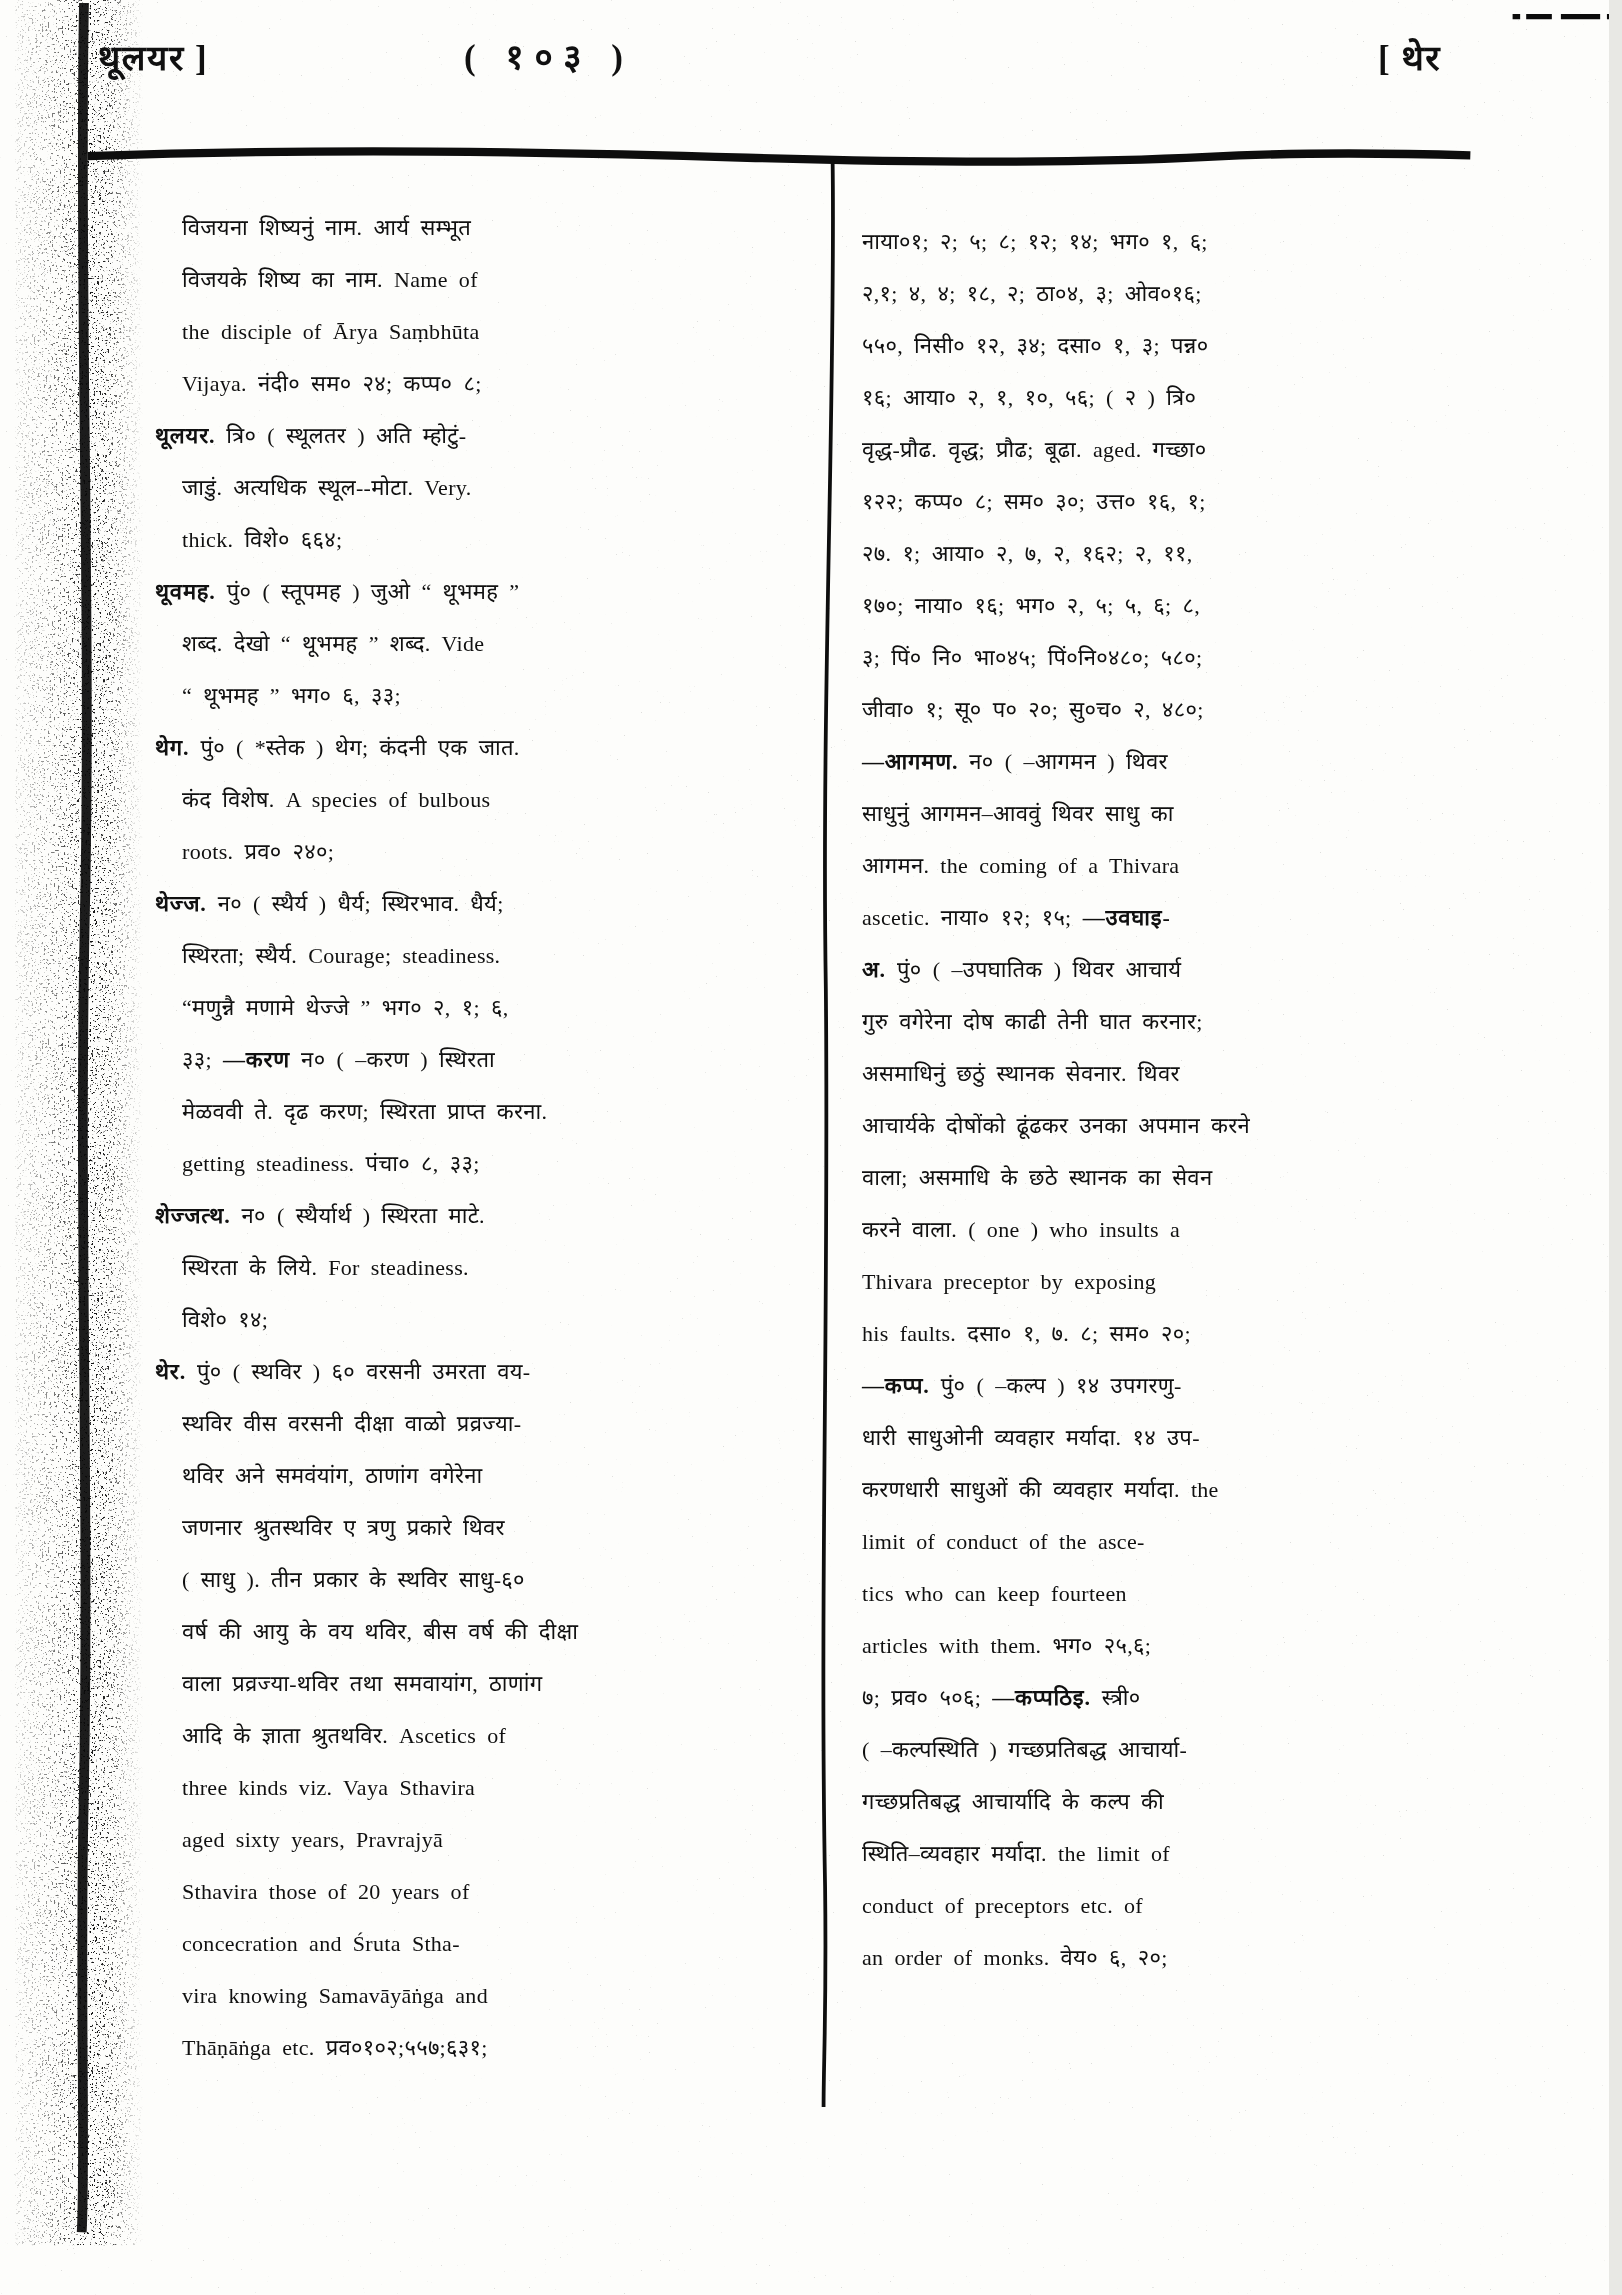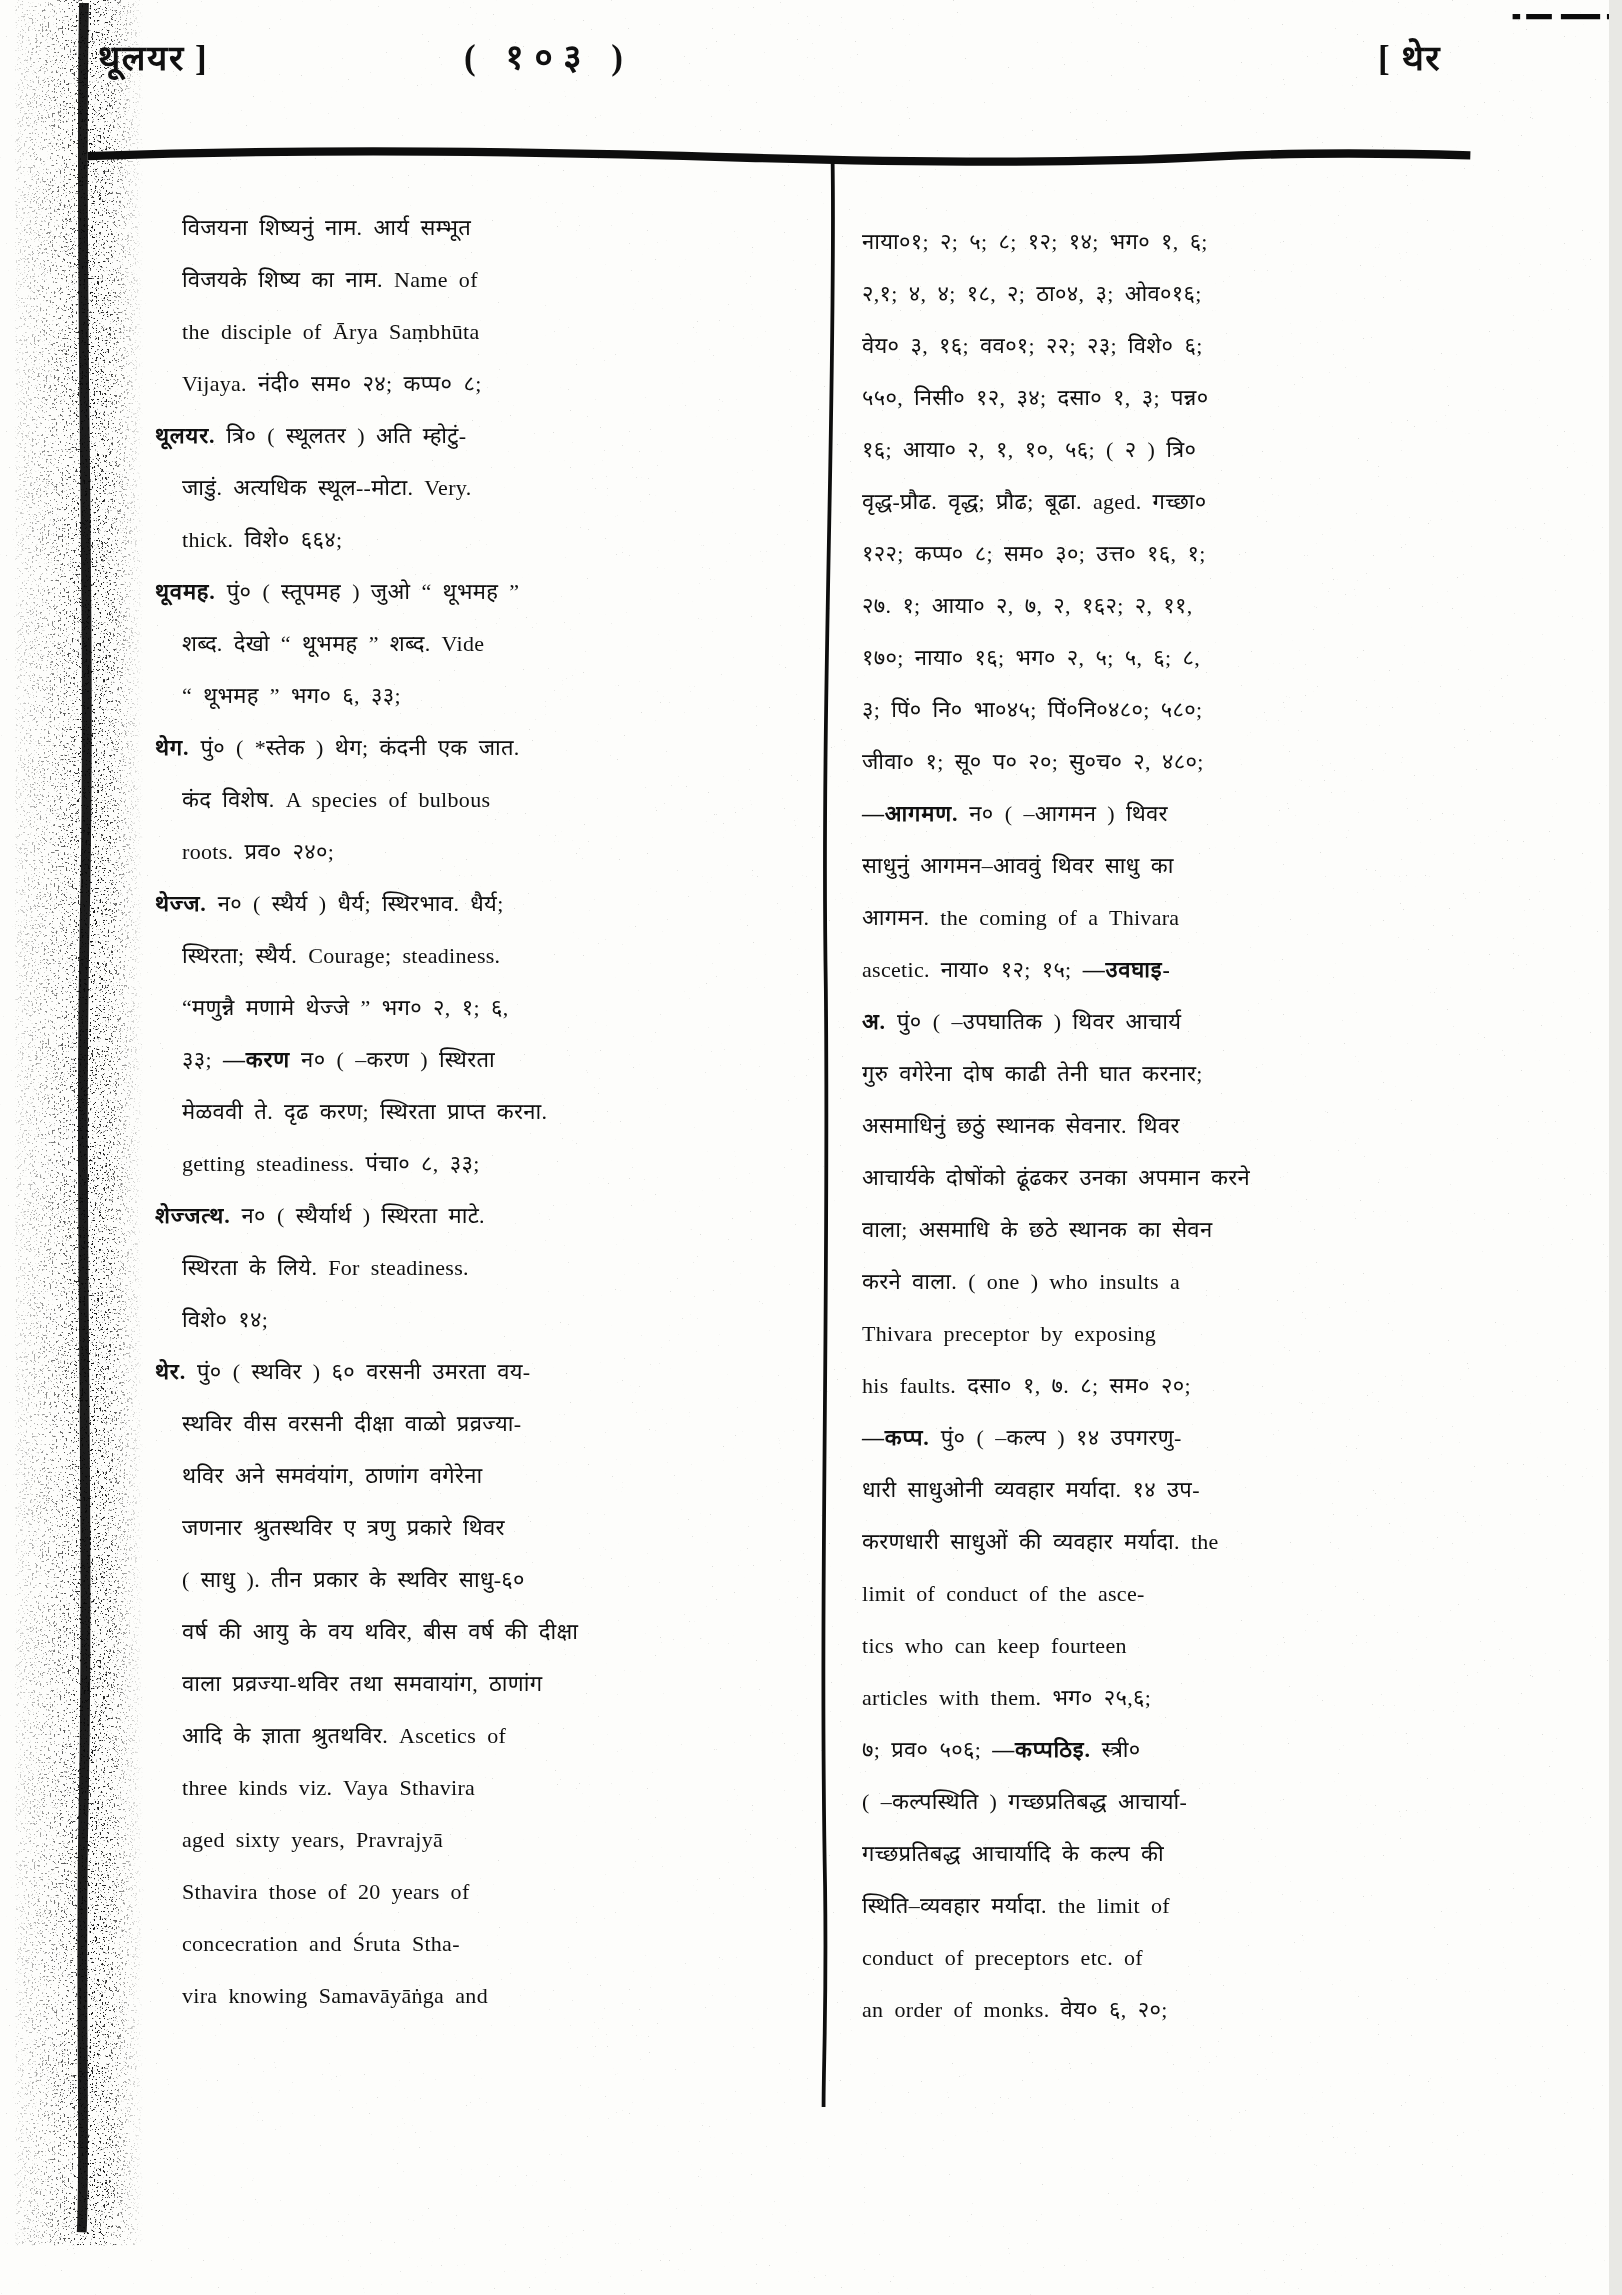--- a/index.html
+++ b/index.html
@@ -101,25 +101,25 @@
       <div class="tl ind"><span>जणनार श्रुतस्थविर ए त्रणु प्रकारे थिवर</span></div>
       <div class="tl ind"><span>( साधु ). तीन प्रकार के स्थविर साधु-६०</span></div>
       <div class="tl ind"><span>वर्ष की आयु के वय थविर, बीस वर्ष की दीक्षा</span></div>
       <div class="tl ind"><span>वाला प्रव्रज्या-थविर तथा समवायांग, ठाणांग</span></div>
       <div class="tl ind"><span>आदि के ज्ञाता श्रुतथविर.  Ascetics  of</span></div>
       <div class="tl ind"><span>three kinds viz. Vaya Sthavira</span></div>
       <div class="tl ind"><span>aged  sixty  years,  Pravrajyā</span></div>
       <div class="tl ind"><span>Sthavira those of 20  years of</span></div>
       <div class="tl ind"><span>concecration and Śruta Stha-</span></div>
       <div class="tl ind"><span>vira knowing Samavāyāṅga and</span></div>
+      <div class="tl ind"><span>Thāṇāṅga etc. प्रव०१०२;५५७;६३१;</span></div>
     </div>
   <div id="colR" class="col col-right">
       <div class="tl"><span>नाया०१; २; ५; ८; १२; १४; भग० १, ६;</span></div>
       <div class="tl"><span>२,१; ४, ४; १८, २; ठा०४, ३; ओव०१६;</span></div>
-      <div class="tl"><span>वेय० ३, १६; वव०१; २२; २३; विशे० ६;</span></div>
       <div class="tl"><span>५५०, निसी० १२, ३४; दसा० १, ३; पन्न०</span></div>
       <div class="tl"><span>१६; आया० २, १, १०, ५६; ( २ ) त्रि०</span></div>
       <div class="tl"><span>वृद्ध-प्रौढ. वृद्ध; प्रौढ; बूढा. aged. गच्छा०</span></div>
       <div class="tl"><span>१२२; कप्प० ८; सम० ३०; उत्त० १६, १;</span></div>
       <div class="tl"><span>२७. १; आया० २, ७, २, १६२; २, ११,</span></div>
       <div class="tl"><span>१७०; नाया० १६; भग० २, ५; ५, ६; ८,</span></div>
       <div class="tl"><span>३; पिं० नि० भा०४५; पिं०नि०४८०; ५८०;</span></div>
       <div class="tl"><span>जीवा० १; सू० प० २०; सु०च० २, ४८०;</span></div>
       <div class="tl"><span class="hw">—आगमण.</span><span> न० ( –आगमन ) थिवर</span></div>
       <div class="tl"><span>साधुनुं आगमन–आववुं थिवर साधु का</span></div>

